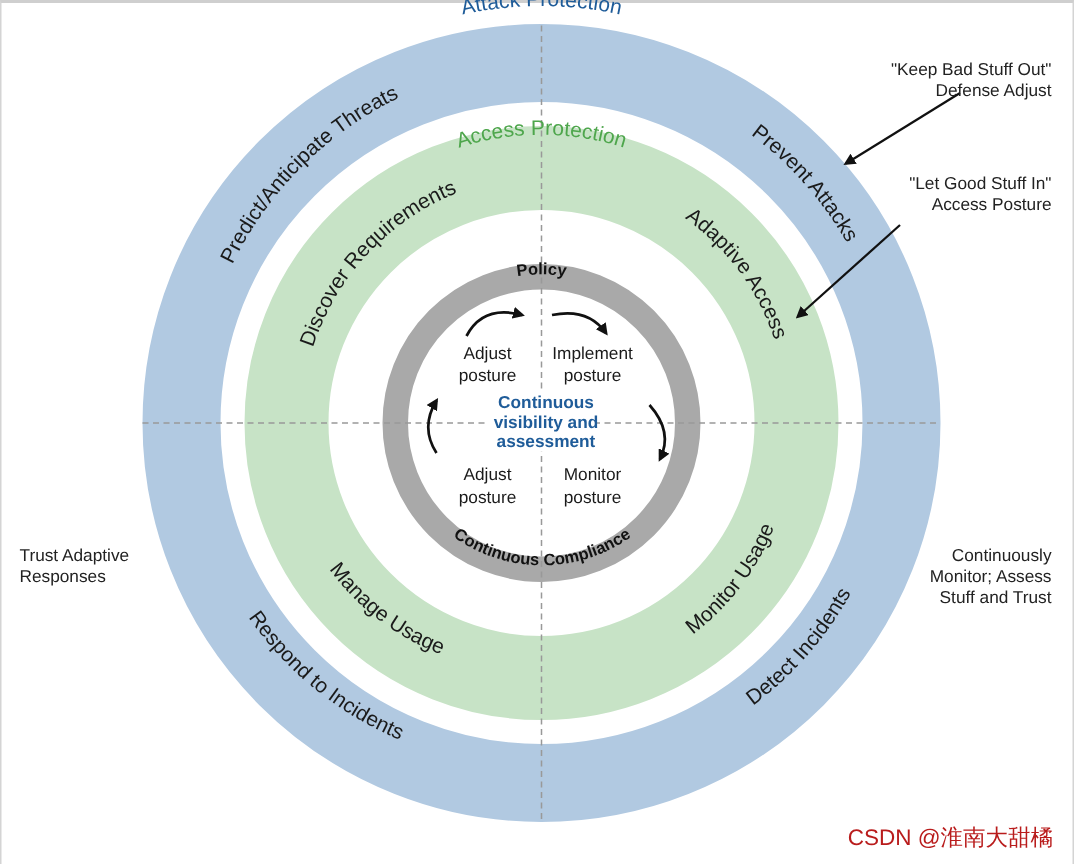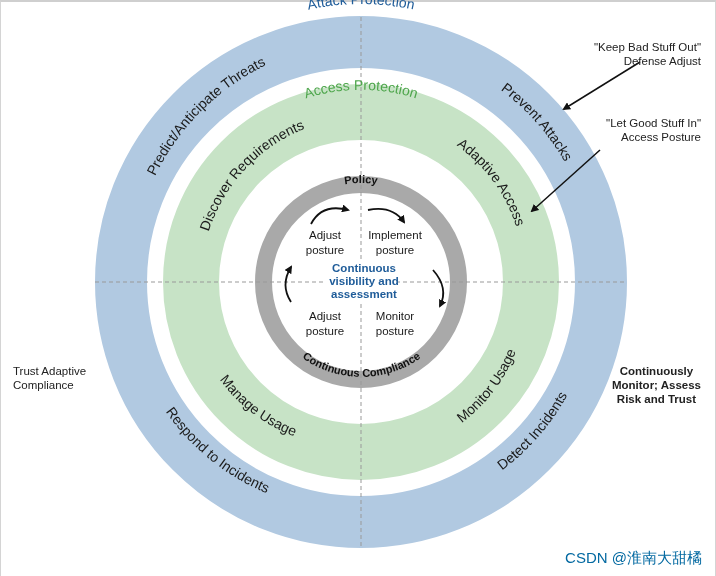--- a/index.html
+++ b/index.html
@@ -1,20 +1,20 @@
 <!DOCTYPE html>
 <html><head>
 <meta charset="utf-8">
 <style>
   html, body { margin: 0; padding: 0; background: #fff; }
   body { width: 716px; height: 576px; position: relative; overflow: hidden; font-family: "Liberation Sans", sans-serif; }
   .frame { position: absolute; left: 0; top: 0; width: 714px; height: 574px; border: 1px solid #d4d4d4; border-top: 2px solid #cfcfcf; }
   svg { position: absolute; left: 0; top: 0; }
   .callout { position: absolute; font-size: 11.5px; color: #222; line-height: 14px; }
-  .watermark { position: absolute; right: 14px; bottom: 8px; font-size: 15px; color: #0369a1; }
+  .watermark { position: absolute; right: 14px; bottom: 8px; font-size: 15px; color: #b91c1c; }
 </style>
 </head>
 <body>
 
 <div class="frame"></div>
 
 <svg width="716" height="576" viewBox="0 0 716 576">
   <defs>
 
     <path id="p-attack-top" d="M 241 35 A 248 248 0 0 1 481 35" fill="none"></path>
@@ -87,21 +87,21 @@
 <div class="callout" style="right:15px; top:40px; text-align:right;">
   <div>"Keep Bad Stuff Out"</div>
   <div>Defense Adjust</div>
 </div>
 <div class="callout" style="right:15px; top:116px; text-align:right;">
   <div>"Let Good Stuff In"</div>
   <div>Access Posture</div>
 </div>
 <div class="callout" style="left:13px; top:364px; text-align:left;">
   <div>Trust Adaptive</div>
-  <div>Compliance</div>
+  <div>Responses</div>
 </div>
-<div class="callout" style="right:15px; top:364px; text-align:center;font-weight:bold;">
+<div class="callout" style="right:15px; top:364px; text-align:right;">
   <div>Continuously</div>
   <div>Monitor; Assess</div>
-  <div>Risk and Trust</div>
+  <div>Stuff and Trust</div>
 </div>
 
 <div class="watermark">CSDN @淮南大甜橘</div>
 
 </body></html>

